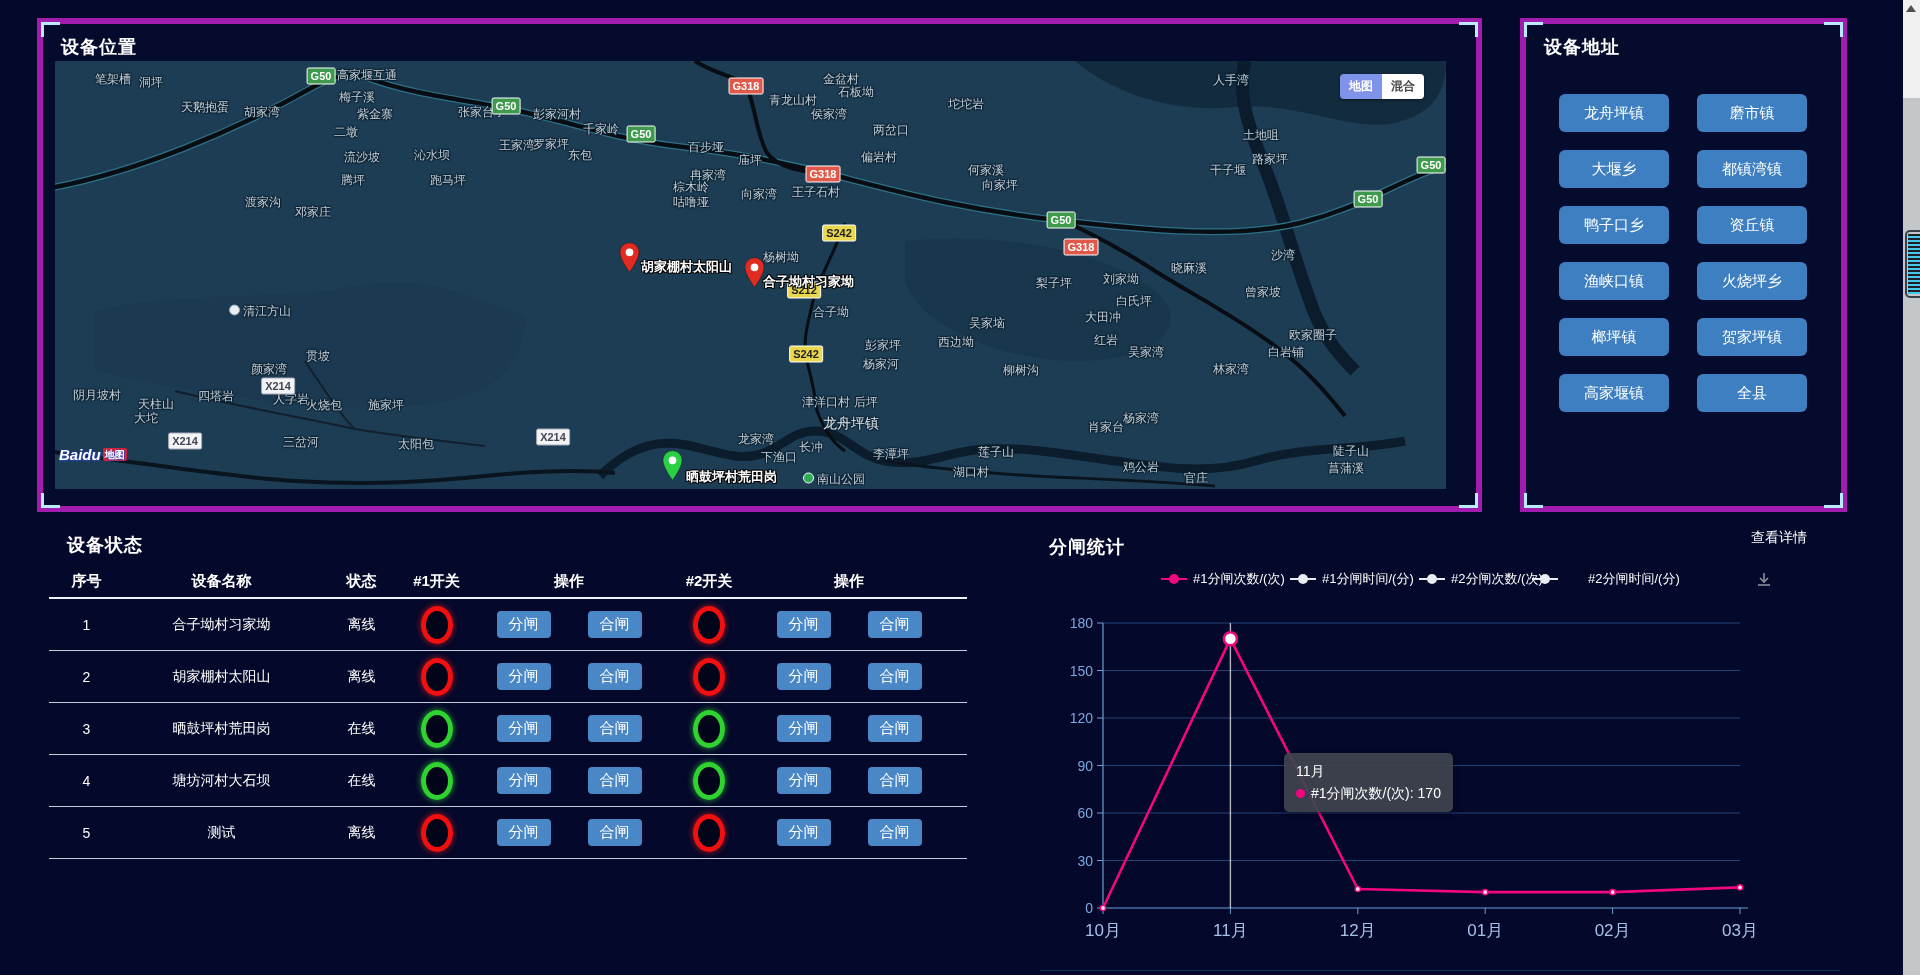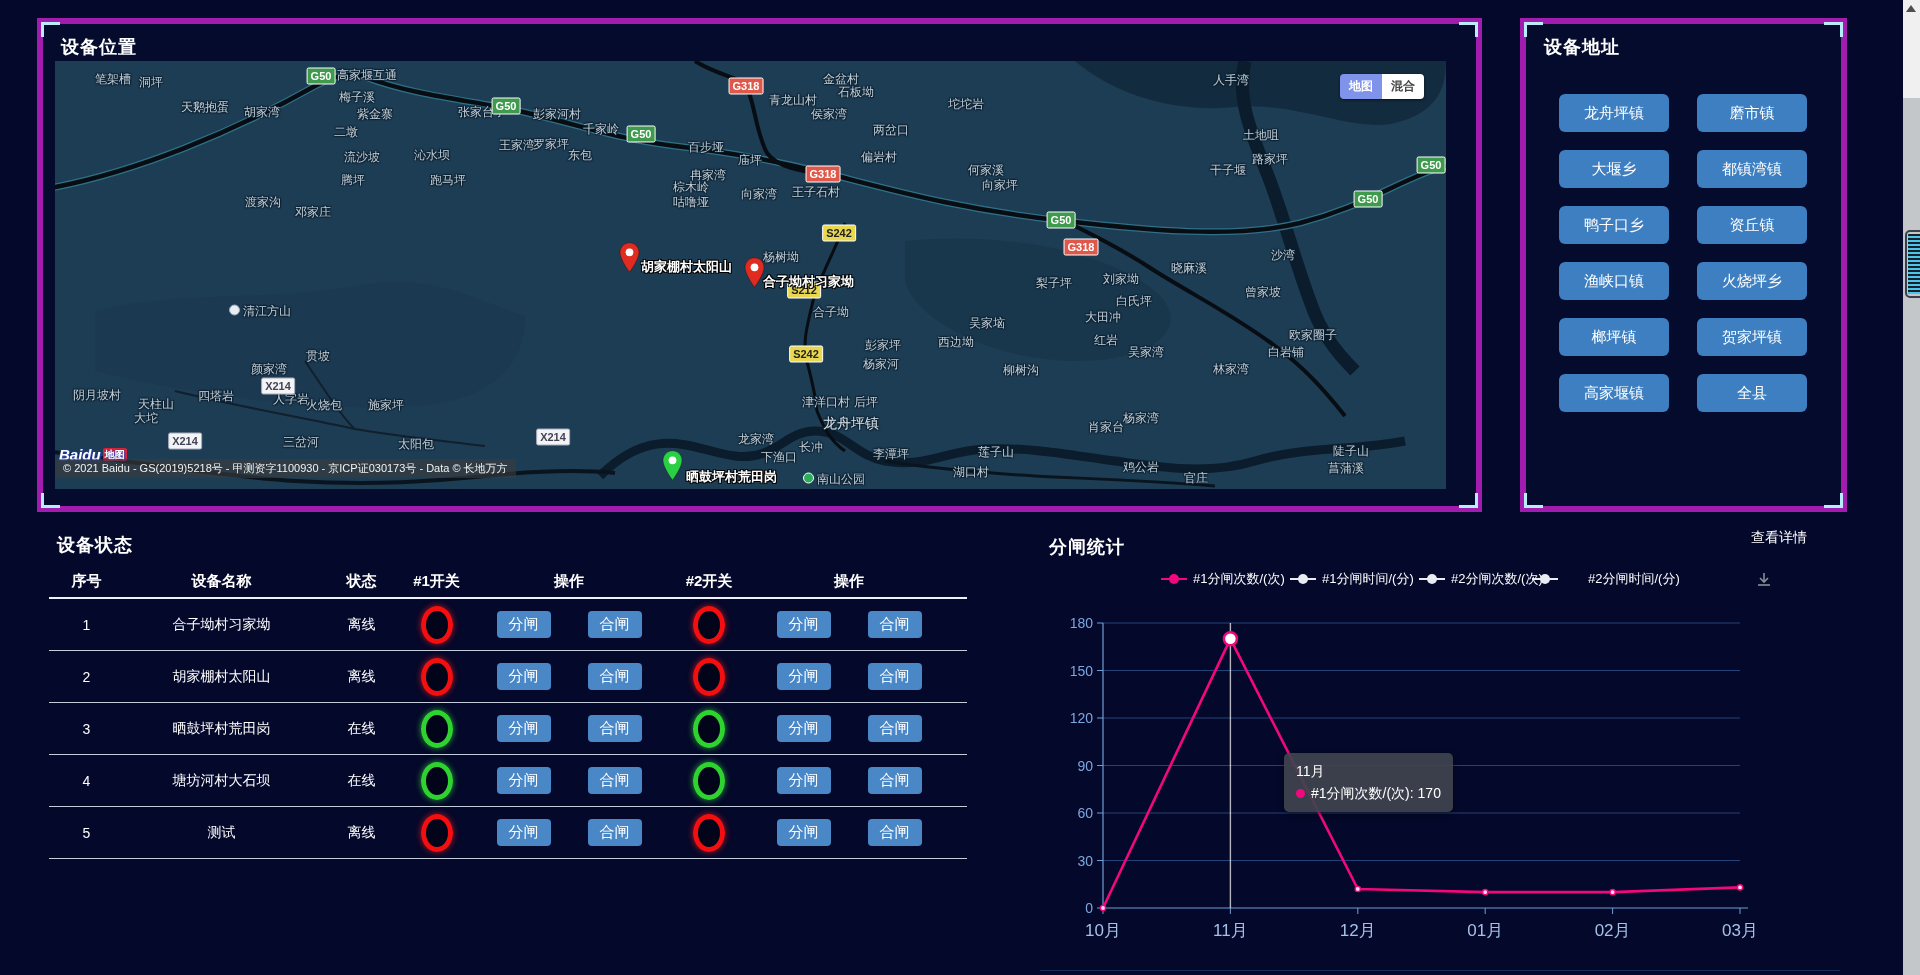--- a/index.html
+++ b/index.html
@@ -43,21 +43,21 @@
   #map-attrib{position:absolute;left:0;bottom:11px;background:rgba(60,60,60,.6);color:#f2f2f2;
               font-size:11px;padding:2px 8px;white-space:nowrap;}
   
   #addr-panel{left:1520px;top:18px;width:315px;height:482px;}
   #addr-grid{position:absolute;left:33px;top:70px;display:grid;grid-template-columns:110px 110px;
              column-gap:28px;row-gap:18px;}
   .addr-btn{height:38px;border-radius:6px;background:#3d7fc1;color:#fff;font-size:15px;
             display:flex;align-items:center;justify-content:center;cursor:pointer;}
   
   #status-panel{position:absolute;left:49px;top:527px;width:920px;height:340px;}
-  #status-title{position:absolute;left:8px;top:6px;font-size:18px;font-weight:bold;letter-spacing:1px;}
+  #status-title{position:absolute;left:18px;top:6px;font-size:18px;font-weight:bold;letter-spacing:1px;}
   #status-table{position:absolute;left:0;top:39px;width:918px;}
   .t-row{display:flex;align-items:center;}
   .t-head{height:31px;border-bottom:2px solid #eef2fa;font-weight:bold;font-size:15px;}
   .t-body-row{height:51px;border-bottom:1px solid rgba(232,238,248,.85);font-size:14px;}
   .t-cell{display:flex;align-items:center;justify-content:center;text-align:center;}
   .ops-cell{gap:37px;}
   .op-btn{width:54px;height:27px;border-radius:4px;background:#4a87c7;color:#fff;font-size:15px;
           display:flex;align-items:center;justify-content:center;cursor:pointer;}
   .ind{width:22px;height:28px;border-radius:50%;background:rgba(0,0,0,.4);}
   .ind-red{border:5px solid #f30f0f;box-shadow:0 0 6px rgba(255,30,30,.7);}
@@ -232,21 +232,20 @@
             <path d="M12 1C5.9 1 1 5.9 1 12c0 8.5 11 23 11 23s11-14.5 11-23C23 5.9 18.1 1 12 1z" fill="#2bcf43" stroke="rgba(0,0,0,.35)"></path>
             <circle cx="12" cy="12" r="4.5" fill="#fff"></circle>
           </svg></div>
         <span class="pin-label" style="left: 631px; top: 407px;">晒鼓坪村荒田岗</span>
       </div>
     <div id="map-type">
       <span class="mt-sel">地图</span>
       <span class="mt-un">混合</span>
     </div>
     <div id="baidu-logo"><span>Baidu</span><span class="map-tag">地图</span></div>
-    <div id="map-attrib">© 2021 Baidu - GS(2019)5218号 - 甲测资字1100930 - 京ICP证030173号 - Data © 长地万方</div>
   </div>
 </div>
 
 <div class="panel" id="addr-panel">
   <span class="corner c-tl"></span>
   <span class="corner c-tr"></span>
   <span class="corner c-bl"></span>
   <span class="corner c-br"></span>
   <div class="panel-title">设备地址</div>
   <div id="addr-grid">

